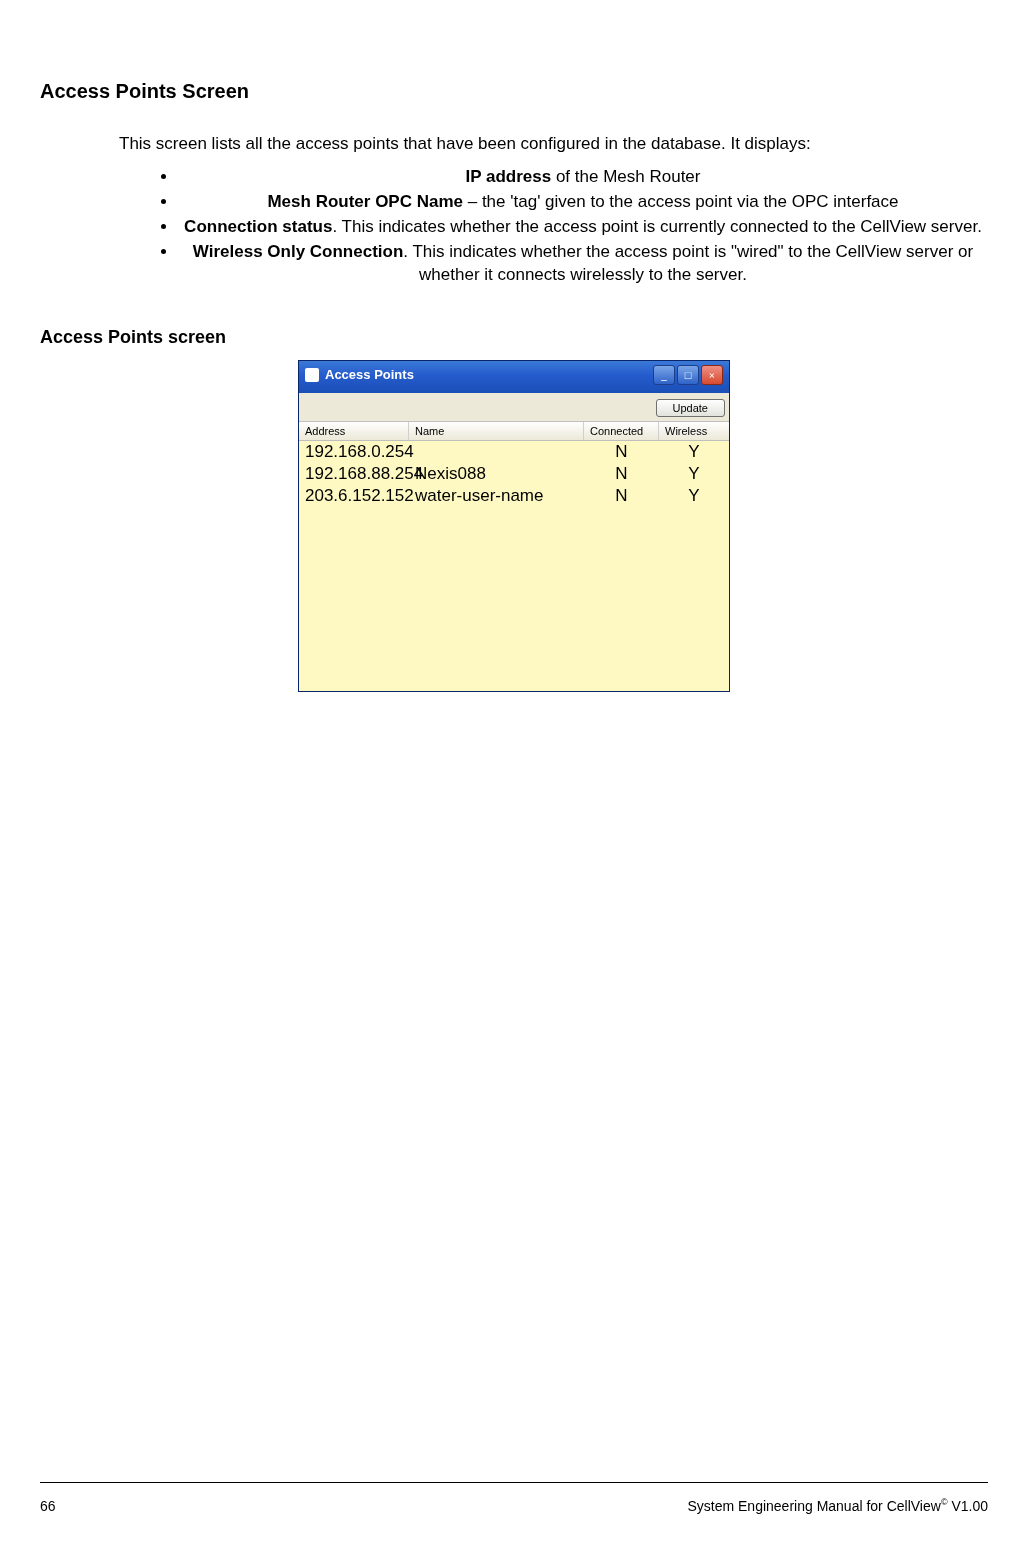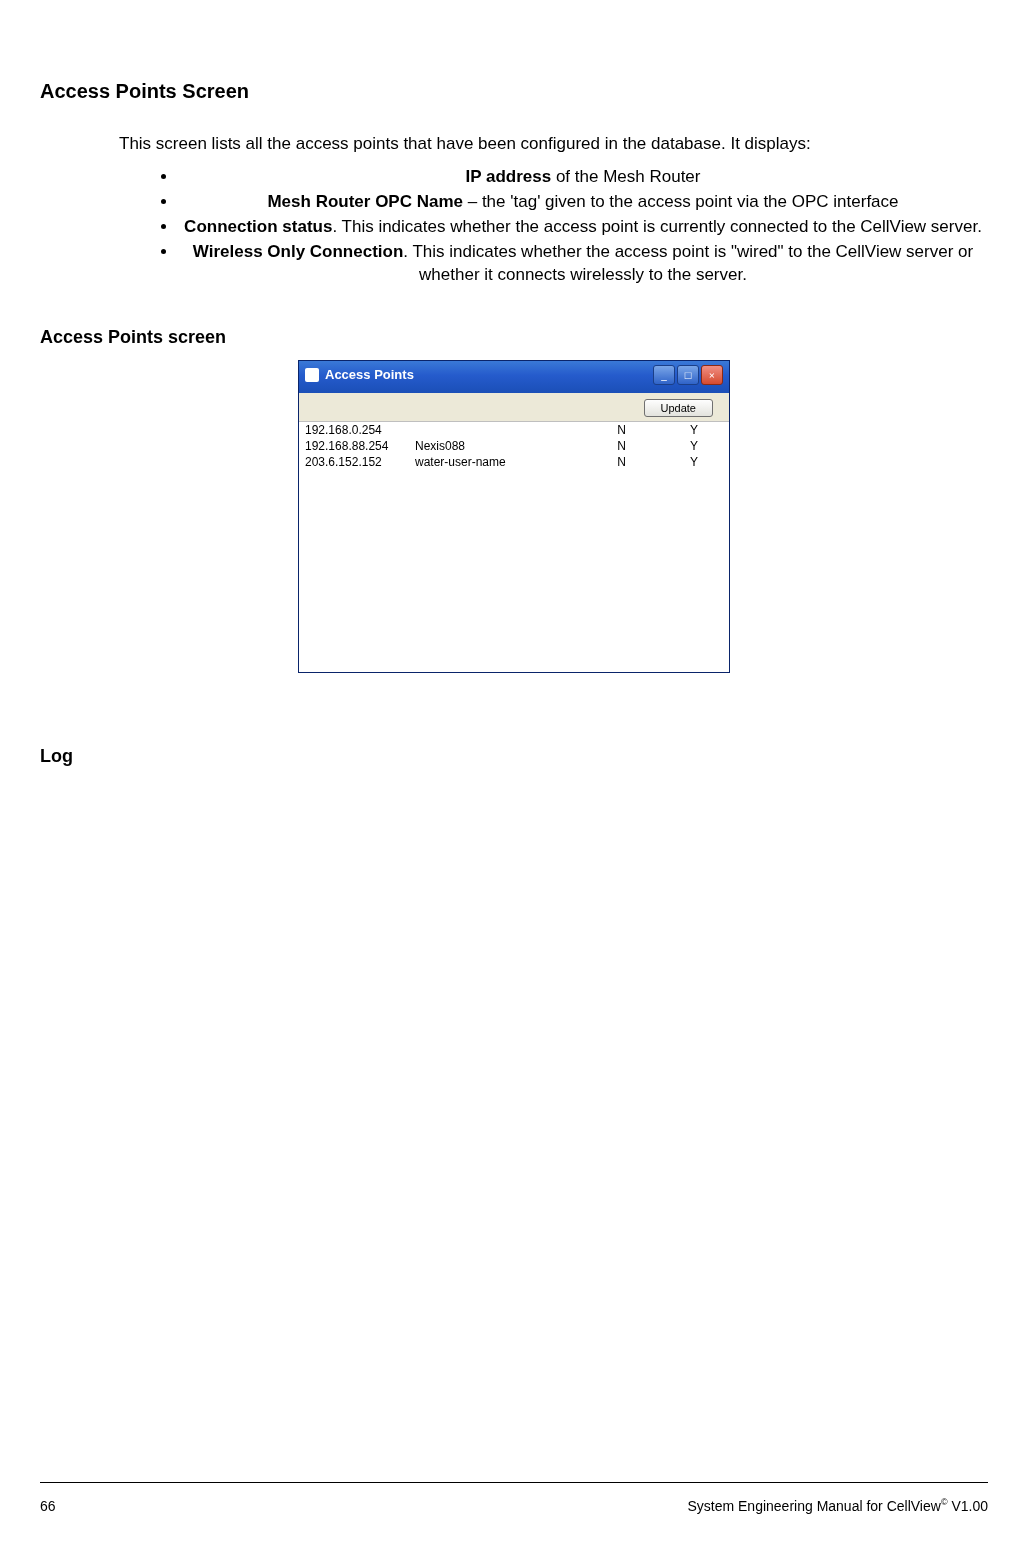--- a/index.html
+++ b/index.html
@@ -82,21 +82,21 @@
   .win-btns { display:flex; gap:2px; }
   .win-btn {
     width: 20px; height: 18px; border-radius:3px;
     background: linear-gradient(to bottom,#7aa6e8,#2f63c8);
     border:1px solid #1b3f88;
     display:flex; align-items:center; justify-content:center;
     color:#fff; font-family:Tahoma; font-size:11px; font-weight:bold;
   }
   .win-btn.close { background: linear-gradient(to bottom,#f08f84,#d64b2f); border-color:#8a2a16; }
   .toolbar-area {
-    padding:6px 16px 4px 8px;
+    padding:6px 4px 4px 8px;
     display:flex; justify-content:flex-end;
     border-bottom:1px solid #bfbfbf;
     background:#ece9d8;
   }
   .update-btn {
     font-family: Tahoma, Arial, sans-serif;
     font-size:11px;
     padding:2px 16px;
     background: linear-gradient(to bottom,#fefefe,#e3e3dd);
     border:1px solid #707070;
@@ -112,25 +112,25 @@
   .grid-headers div {
     padding:3px 6px;
     border-right:1px solid #cfcfcf;
     box-sizing:border-box;
   }
   .col-addr { width: 110px; }
   .col-name { flex:1; }
   .col-conn { width: 75px; }
   .col-wire { width: 70px; border-right:none !important; }
   .grid-body {
-    background:#ffffff;
+    background:#fef9c3;
     height:250px;
     overflow:hidden;
     font-family: Tahoma, Arial, sans-serif;
-    font-size:12px;
+    font-size:17px;
   }
   .grid-row { display:flex; padding:0 0; }
   .grid-row div { padding:1px 6px; box-sizing:border-box; }
   .grid-row .col-conn, .grid-row .col-wire { text-align:center; }
 
   .footer {
     position:absolute;
     bottom:28px;
     left:40px; right:40px;
     border-top:1px solid #000;
@@ -183,20 +183,26 @@
             <span class="win-btn">_</span>
             <span class="win-btn">□</span>
             <span class="win-btn close">×</span>
           </span>
         </div>
 
         <div class="toolbar-area">
           <button class="update-btn">Update</button>
         </div>
 
+        <div class="grid-headers">
+          <div class="col-addr">Address</div>
+          <div class="col-name">Name</div>
+          <div class="col-conn">Connected</div>
+          <div class="col-wire">Wireless</div>
+        </div>
 
         <div class="grid-body" id="grid-body">
             <div class="grid-row">
               <div class="col-addr">192.168.0.254</div>
               <div class="col-name"></div>
               <div class="col-conn">N</div>
               <div class="col-wire">Y</div>
             </div>
             <div class="grid-row">
               <div class="col-addr">192.168.88.254</div>
@@ -208,21 +214,20 @@
               <div class="col-addr">203.6.152.152</div>
               <div class="col-name">water-user-name</div>
               <div class="col-conn">N</div>
               <div class="col-wire">Y</div>
             </div>
           </div>
 
       </div>
     </div>
 
-    <h3 class="subsection" style="margin-top:70px">Log</h3>
 
 
   </div>
 
   <div class="footer">
     <span>66</span>
     <span class="footer-right">
       <span>System Engineering Manual for CellView</span><sup>©</sup><span> V1.00</span>
     </span>
   </div>

